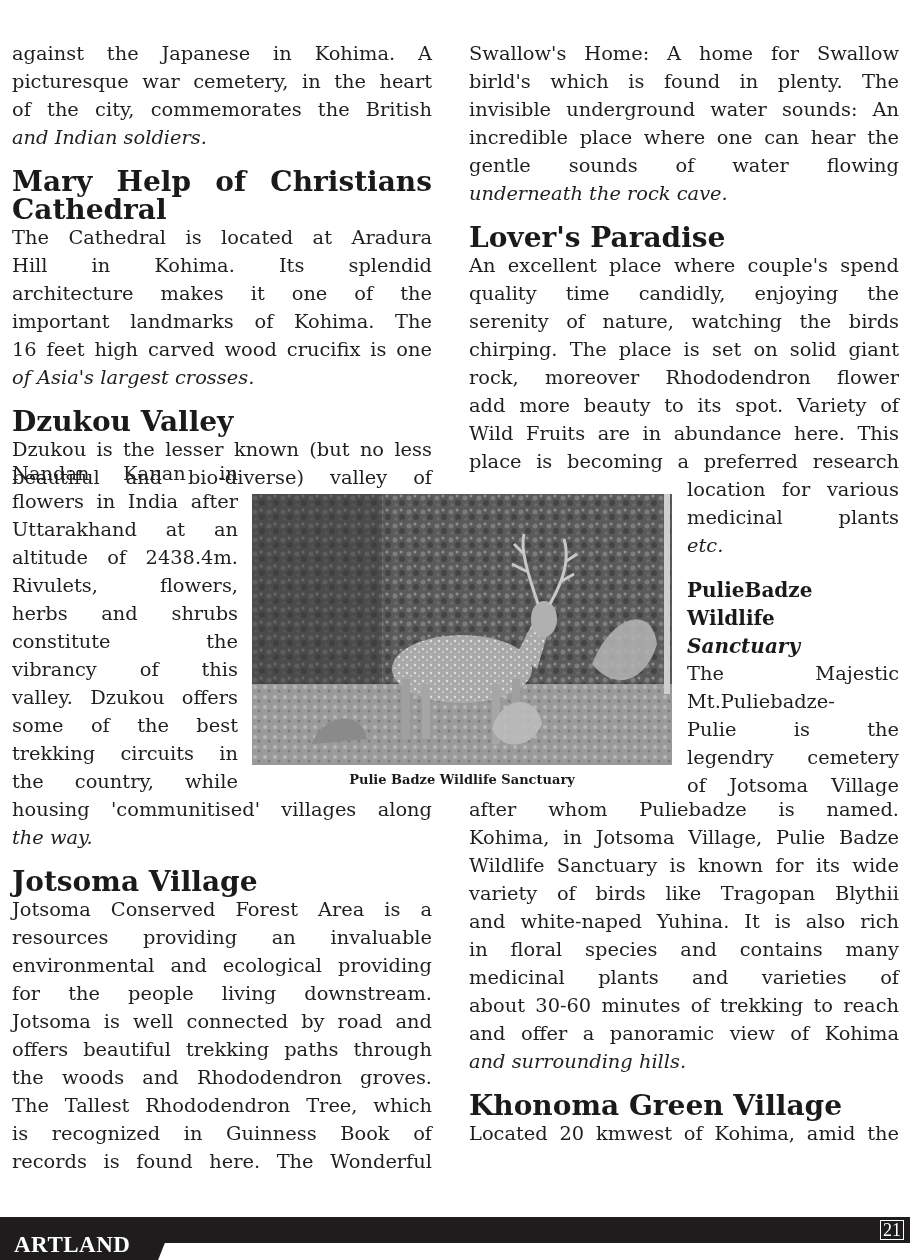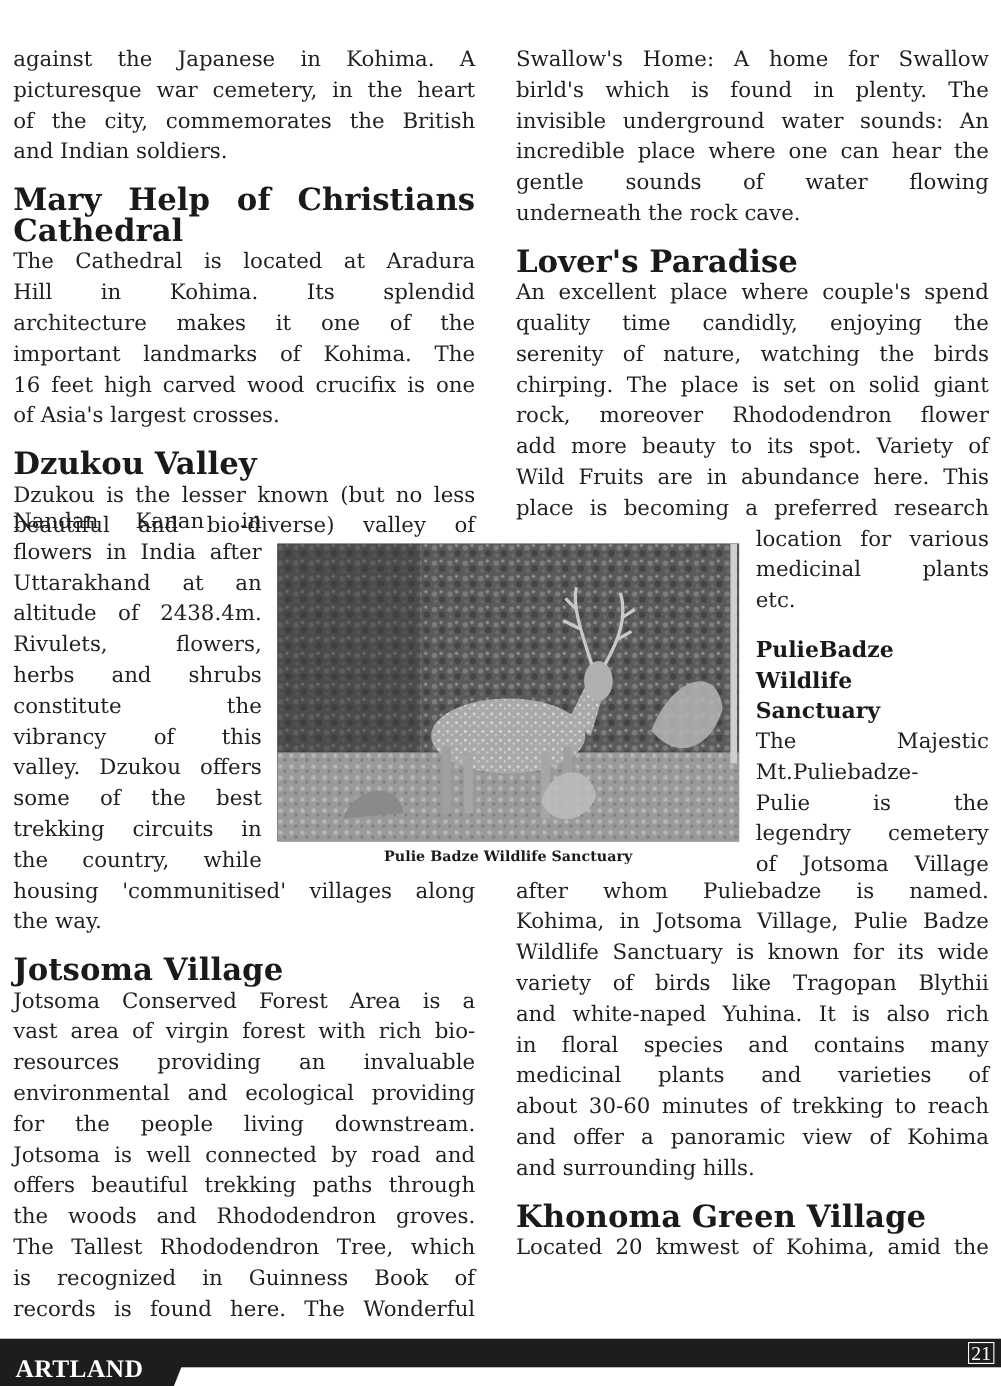--- a/index.html
+++ b/index.html
@@ -5,21 +5,21 @@
   html, body { margin:0; padding:0; background:#fff; }
   body { width:910px; height:1260px; position:relative; overflow:hidden;
          font-family:"DejaVu Serif", "Liberation Serif", serif; color:#1f1f1f; }
   .col { position:absolute; font-size:19.4px; line-height:28px; text-align:justify; }
   .col p { margin:0; }
   .h { font-weight:bold; font-size:28px; line-height:28px; margin:0; color:#1a1a1a; }
   .gap { height:16px; }
   #left { left:12px; top:40px; width:420px; }
   #right { left:469px; top:40px; width:430px; }
   .line { display:block; text-align:justify; text-align-last:justify; white-space:nowrap; }
-  .line.last { text-align-last:left; }
+  .line.last { text-align-last:left;font-style:italic; }
   .wrapbox { position:absolute; font-size:19.4px; line-height:28px; }
   #photo { position:absolute; left:252px; top:494px; width:420px; height:271px;
            background:#6e6e6e; overflow:hidden; }
   #caption { position:absolute; left:252px; top:770px; width:420px; text-align:center;
              font-weight:bold; font-size:13px; line-height:20px; color:#1a1a1a; }
   #footer-bar { position:absolute; left:0; top:1217px; width:910px; height:26px; background:#1e1c1c; }
   #footer-tab { position:absolute; left:0; top:1230px; width:170px; height:30px; background:#1e1c1c;
                 clip-path:polygon(0 0,100% 0,93% 100%,0 100%); }
   #brand { position:absolute; left:14px; top:1232px; font-family:"Liberation Serif", serif;
            font-weight:bold; font-size:23px; color:#fff; letter-spacing:0.5px; }
@@ -71,21 +71,20 @@
 
 <div class="col" style="left:12px; top:796px; width:420px;">
   <div>
       <span class="line">housing 'communitised' villages along</span>
       <span class="line last">the way.</span>
     </div>
   <div class="gap"></div>
   <p class="h">Jotsoma Village</p>
   <div>
       <span class="line">Jotsoma Conserved Forest Area is a</span>
-      <span class="line">vast area of virgin forest with rich bio-</span>
       <span class="line">resources providing an invaluable</span>
       <span class="line">environmental and ecological providing</span>
       <span class="line">for the people living downstream.</span>
       <span class="line">Jotsoma is well connected by road and</span>
       <span class="line">offers beautiful trekking paths through</span>
       <span class="line">the woods and Rhododendron groves.</span>
       <span class="line">The Tallest Rhododendron Tree, which</span>
       <span class="line">is recognized in Guinness Book of</span>
       <span class="line">records is found here. The Wonderful</span>
     </div>

